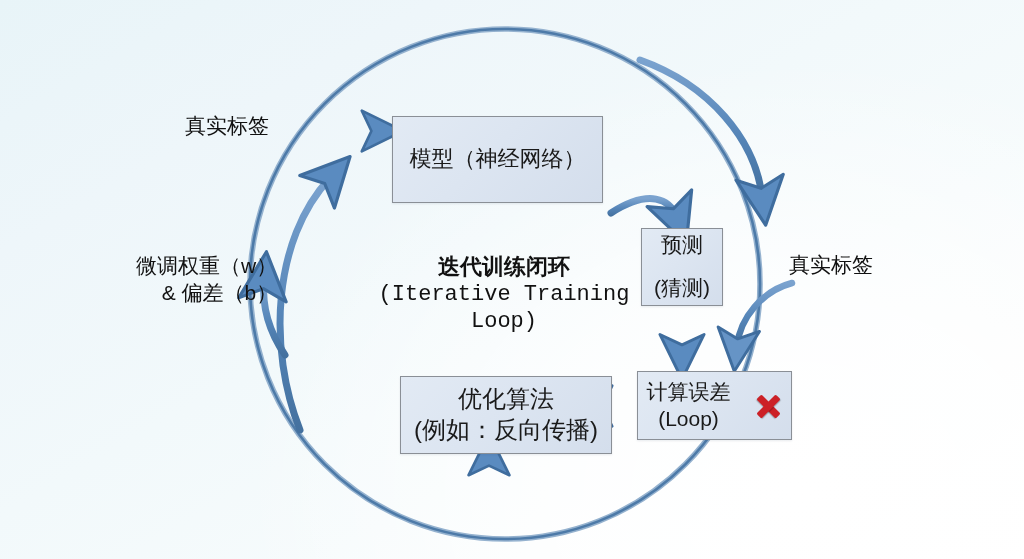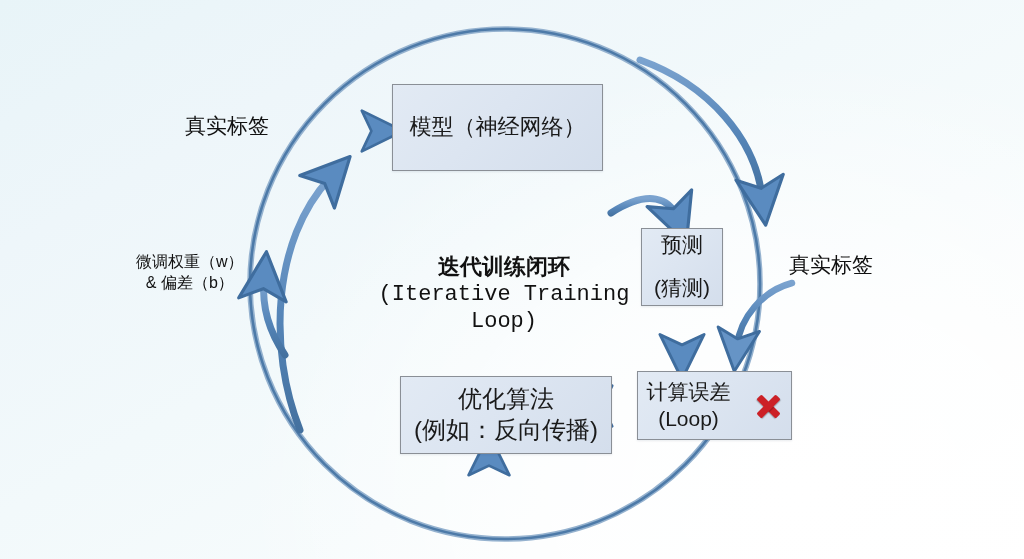--- a/index.html
+++ b/index.html
@@ -39,21 +39,21 @@
     align-items: center;
     justify-content: center;
     color: #1a1a1a;
     line-height: 1.28;
     text-align: center;
     box-shadow: 0 1px 2px rgba(40,60,90,0.10);
     z-index: 5;
   }
   .node .ln { display: block; white-space: nowrap; }
   #node-model {
-    left: 392px; top: 84px; width: 211px; height: 87px;
+    left: 392px; top: 116px; width: 211px; height: 87px;
     font-size: 22px;
   }
   #node-prediction {
     left: 641px; top: 228px; width: 82px; height: 78px;
     font-size: 21px;
     gap: 16px;
   }
   #node-loss {
     left: 637px; top: 371px; width: 155px; height: 69px;
     font-size: 21px;
@@ -94,21 +94,22 @@
     white-space: nowrap;
     z-index: 4;
   }
   .floatlabel .ln { display: block; }
   #label-input {
     left: 185px; top: 112px;
     font-size: 21px;
   }
   #label-adjust {
     left: 136px; top: 252px;
-    font-size: 16px;
+    font-size: 21px;
+    text-align: right;
   }
   #label-groundtruth {
     left: 789px; top: 251px;
     font-size: 21px;
   }
   #center-title {
     position: absolute;
     left: 373px; top: 253px;
     width: 262px;
     text-align: center;

